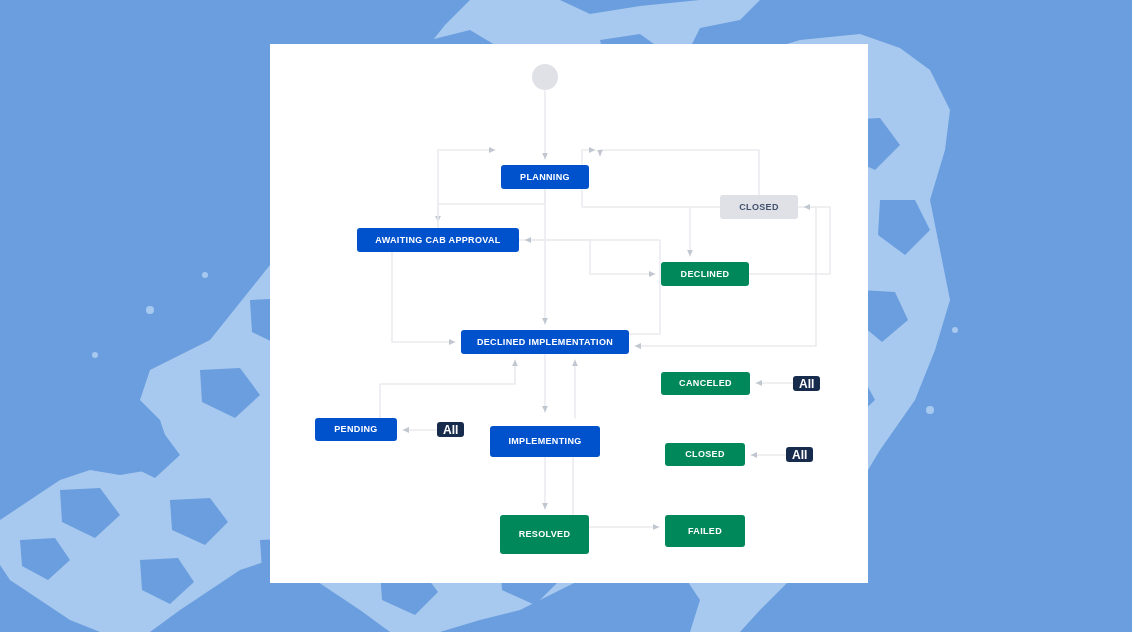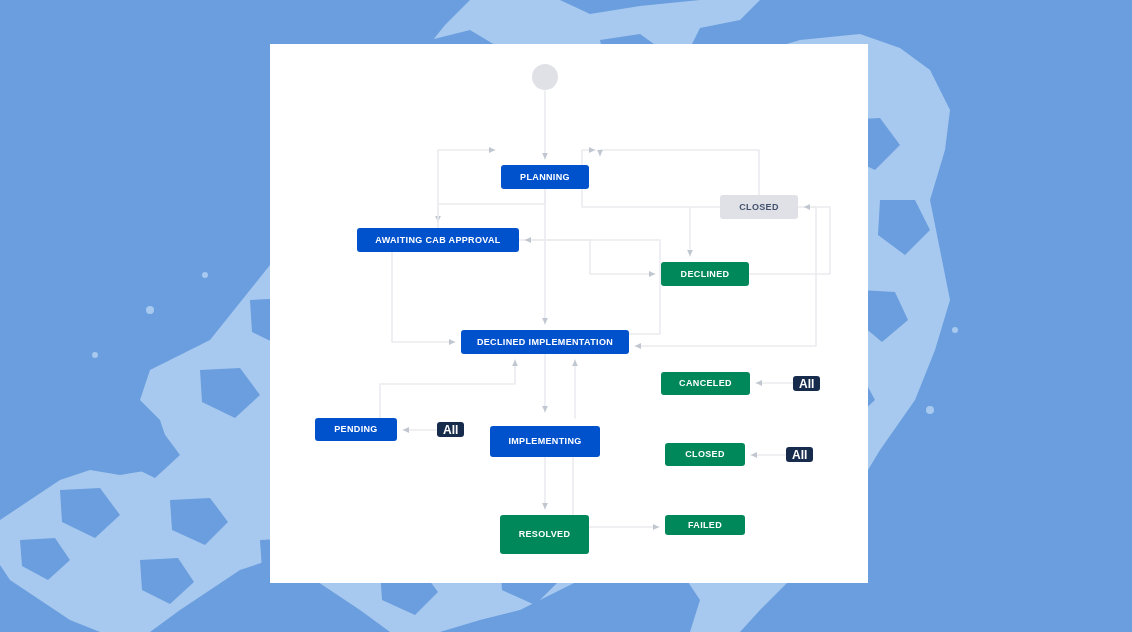--- a/index.html
+++ b/index.html
@@ -214,21 +214,21 @@
     <div class="node green" style="left:391px; top:328px; width:89px; height:23px;">CANCELED</div>
 
     <div class="node blue" style="left:45px; top:374px; width:82px; height:23px;">PENDING</div>
 
     <div class="node blue" style="left:220px; top:382px; width:110px; height:31px;">IMPLEMENTING</div>
 
     <div class="node green" style="left:395px; top:399px; width:80px; height:23px;">CLOSED</div>
 
     <div class="node green" style="left:230px; top:471px; width:89px; height:39px;">RESOLVED</div>
 
-    <div class="node green" style="left:395px; top:471px; width:80px; height:20px;">FAILED</div>
+    <div class="node green" style="left:395px; top:471px; width:80px; height:32px;">FAILED</div>
 
     <div class="badge" style="left:167px; top:378px;">All</div>
 
     <div class="badge" style="left:523px; top:332px;">All</div>
 
     <div class="badge" style="left:516px; top:403px;">All</div>
 
   </div>
 </div>
 

